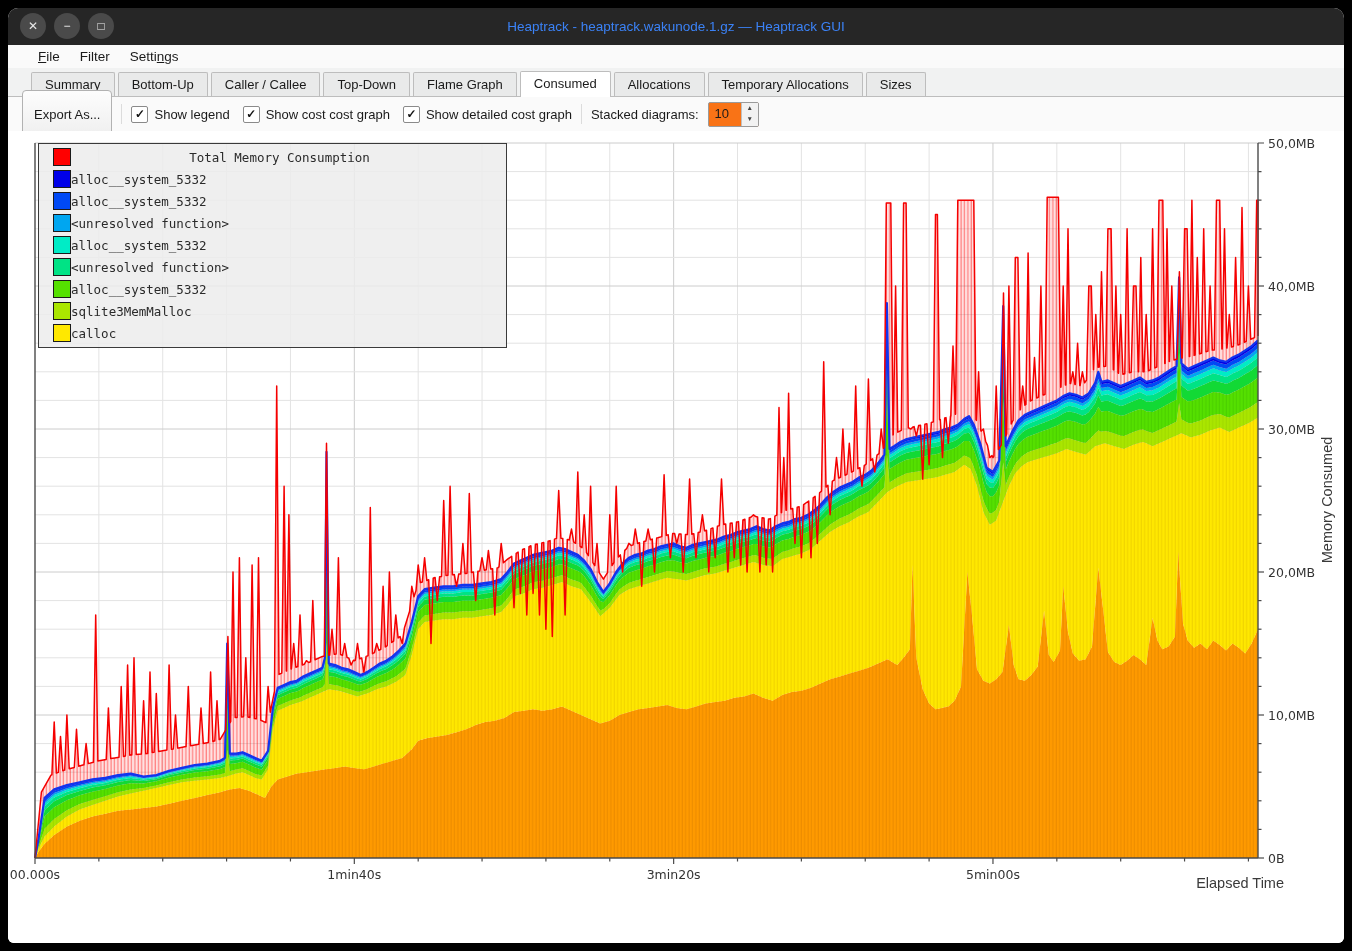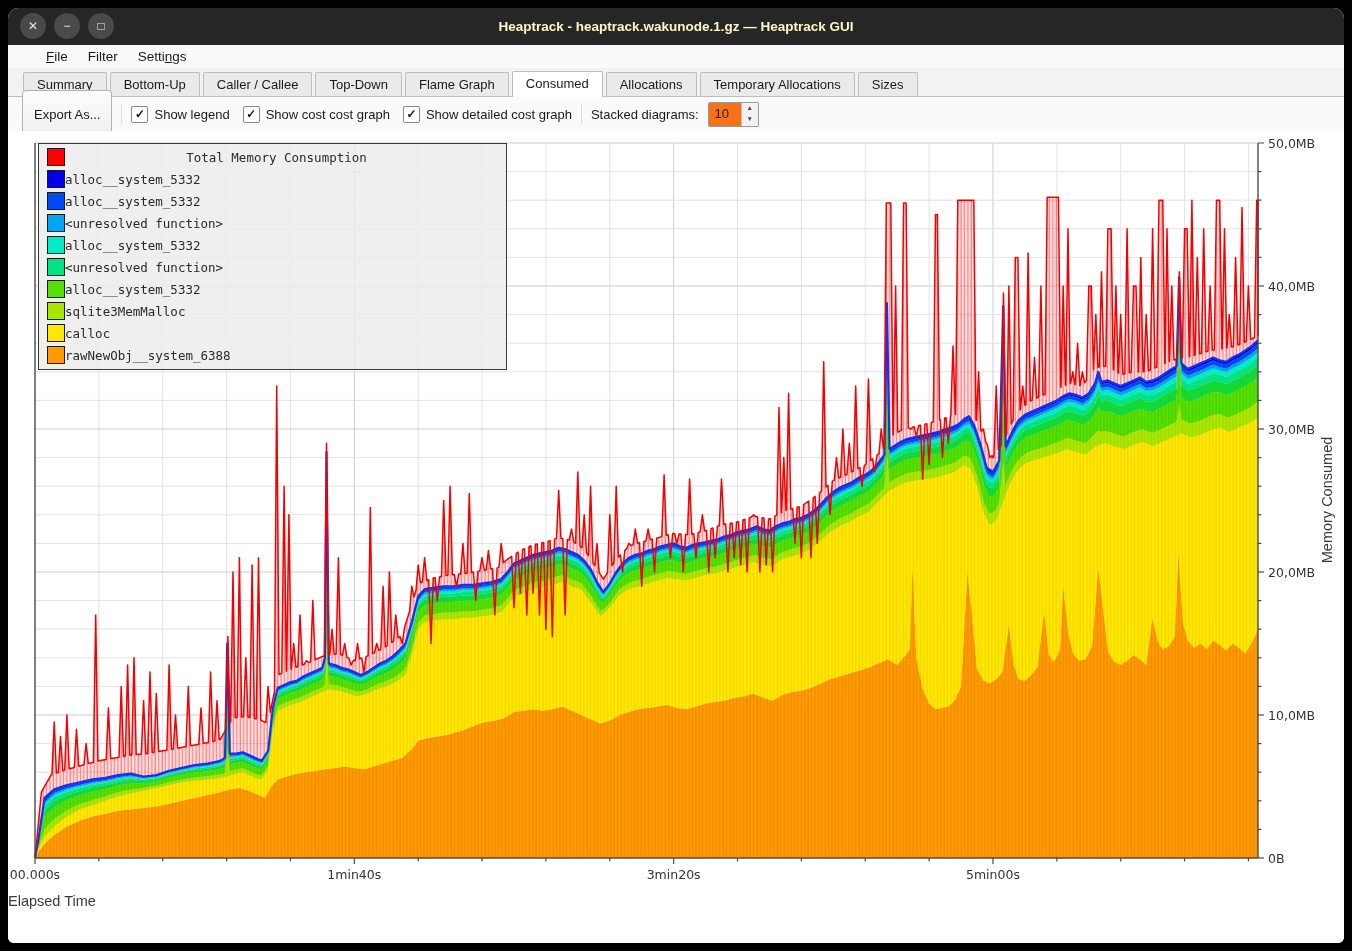--- a/index.html
+++ b/index.html
@@ -4,51 +4,51 @@
 <style>
   html,body{margin:0;padding:0;background:#000;width:1352px;height:951px;overflow:hidden;
     font-family:"Liberation Sans",sans-serif;-webkit-font-smoothing:antialiased;}
   .window{position:absolute;left:8px;top:8px;width:1336px;height:935px;background:#fff;
     border-radius:10px 10px 6px 6px;overflow:hidden;}
   
   .titlebar{height:37px;background:#262626;position:relative;}
   .winbtns{position:absolute;left:12px;top:5px;display:flex;gap:8px;}
   .wbtn{width:26px;height:26px;border-radius:50%;background:#4a4a4a;color:#e8e8e8;
     display:flex;align-items:center;justify-content:center;font-size:12px;line-height:1;cursor:default;}
-  .titletext{line-height:37px;text-align:center;color:#fef9c3;font-weight:bold;font-size:13.5px;}
-  
-  .menubar{height:23px;background:#fafafa;display:flex;align-items:center;padding-left:28px;font-size:13.5px;color:#1a1a1a;}
+  .titletext{line-height:37px;text-align:center;color:#3b82f6;font-weight:normal;font-size:13.5px;}
+  
+  .menubar{height:23px;background:#fafafa;display:flex;align-items:center;padding-left:20px;font-size:13.5px;color:#1a1a1a;}
   .menuitem{padding:2px 10px;}
   
-  .tabbar{height:28px;background:#f1f2f2;border-bottom:1px solid #bdbdbd;display:flex;align-items:flex-end;padding-left:15px;}
+  .tabbar{height:28px;background:#f1f2f2;border-bottom:1px solid #bdbdbd;display:flex;align-items:flex-end;padding-left:23px;}
   .tab{font-size:13px;color:#1a1a1a;padding:4px 13px 4px;border:1px solid #bdbdbd;border-bottom:none;
     background:#e9eaea;margin-right:3px;border-radius:2px 2px 0 0;}
   .tab.active{background:#fff;margin-bottom:-1px;padding-bottom:6px;}
   
   .toolbar{height:34px;background:#fafafa;display:flex;align-items:center;gap:9px;padding-left:14px;font-size:13px;color:#1a1a1a;}
   .btn{border:1px solid #b2b2b2;border-radius:4px;background:linear-gradient(#fdfdfd,#eeeeee);
     padding:16px 11px;font-size:13px;color:#1a1a1a;}
   .tsep{width:1px;height:20px;background:#dcdcdc;}
   .cbwrap{display:flex;align-items:center;gap:6px;}
   .cb{width:15px;height:15px;border:1px solid #8a8a8a;background:#fff;border-radius:2px;
     font-size:12px;line-height:14px;text-align:center;color:#111;font-weight:bold;}
   .spin{display:flex;border:1px solid #9a9a9a;border-radius:2px;background:#f97316;height:23px;align-items:stretch;}
   .spinval{width:24px;padding:3px 2px 0 6px;font-size:13px;}
   .spinbtns{width:16px;display:flex;flex-direction:column;border-left:1px solid #c0c0c0;background:#f2f2f2;}
   .spinbtns div{flex:1;font-size:6.5px;color:#444;text-align:center;line-height:10px;}
   
   .chartpanel{position:relative;background:#ffffff;height:813px;}
   #chartsvg{position:absolute;left:0;top:0;}
   .axlabel{position:absolute;color:#3a3a3a;font-size:14.5px;font-family:"Liberation Sans",sans-serif;}
-  #xlabel{top:762px;left:0;width:1276px;text-align:left;}
+  #xlabel{top:744px;left:0;width:1276px;text-align:right;}
   #ylabel{left:1319px;top:369px;transform:translate(-50%,-50%) rotate(-90deg);white-space:nowrap;}
   
   .legend{position:absolute;left:30px;top:12px;width:467px;background:rgba(236,236,236,0.84);
     border:1px solid #3a3a3a;z-index:5;padding:2px 0 3px;}
-  .lrow{display:flex;align-items:center;height:22px;padding-left:8px;
+  .lrow{display:flex;align-items:center;height:22px;padding-left:14px;
     font-family:"DejaVu Sans Mono",monospace;font-size:12.5px;color:#2a2a2a;}
   .lswatch{width:18px;height:18px;border:1px solid #1a1a1a;flex:none;box-sizing:border-box;}
   .llabel{white-space:pre;}
   .lrow.title .llabel{flex:1;text-align:center;margin-left:0;margin-right:18px;}
 </style>
 </head>
 <body>
 
 <div class="window">
   <div class="titlebar">
@@ -277,21 +277,17 @@
           <span class="llabel">alloc__system_5332</span>
         </div>
         <div class="lrow">
           <span class="lswatch" style="background: rgb(170, 230, 0);"></span>
           <span class="llabel">sqlite3MemMalloc</span>
         </div>
         <div class="lrow">
           <span class="lswatch" style="background: rgb(255, 232, 0);"></span>
           <span class="llabel">calloc</span>
         </div>
-        <div class="lrow">
-          <span class="lswatch" style="background: rgb(255, 154, 0);"></span>
-          <span class="llabel">rawNewObj__system_6388</span>
-        </div>
       </div>
     <div class="axlabel" id="xlabel">Elapsed Time</div>
     <div class="axlabel" id="ylabel">Memory Consumed</div>
   </div>
 </div>
 
 </body></html>

